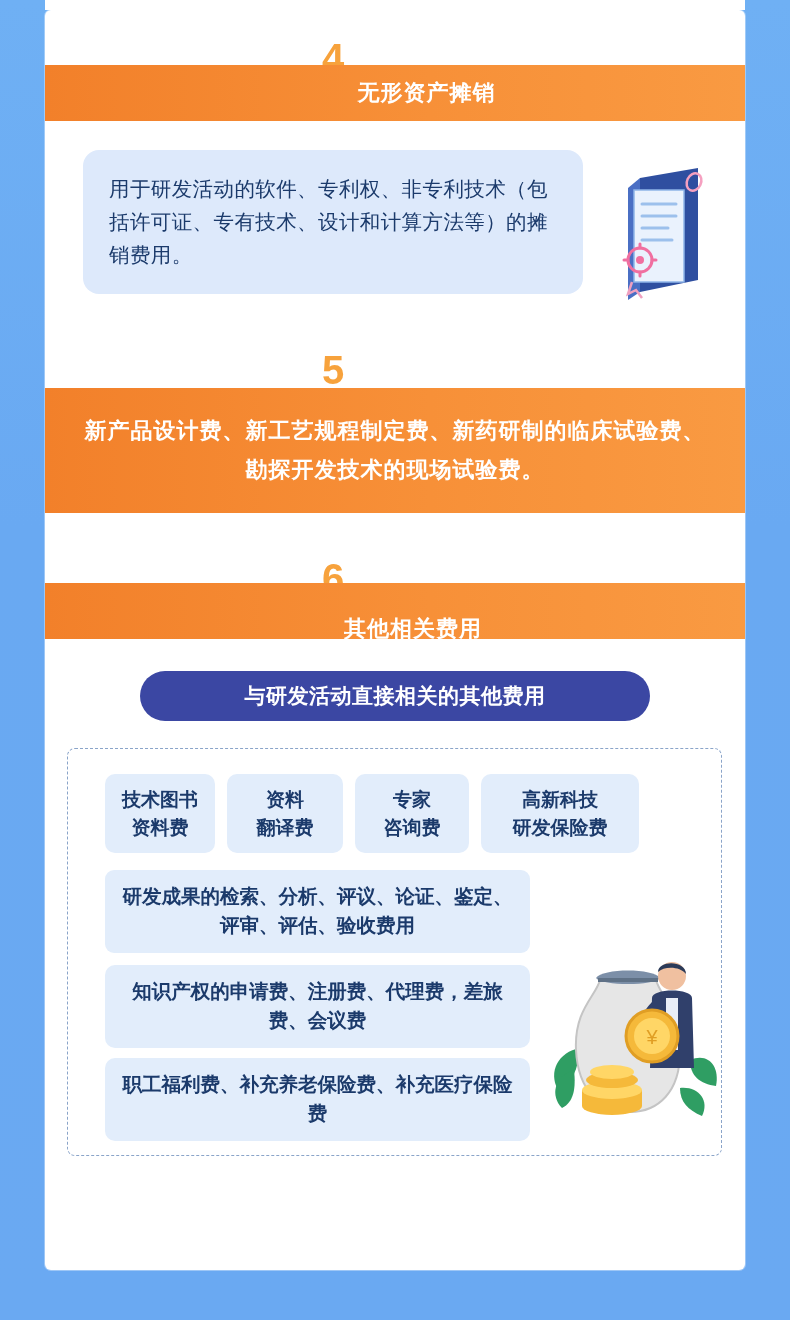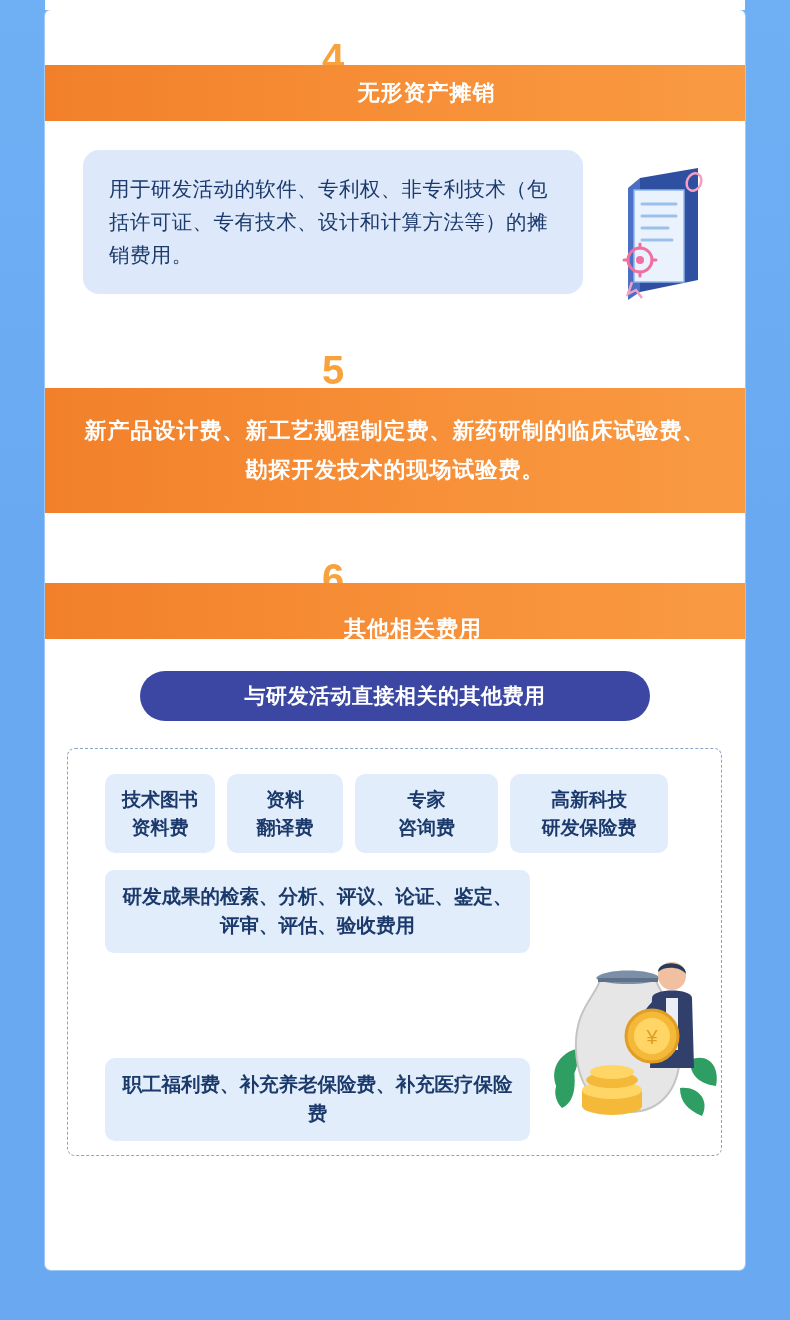--- a/index.html
+++ b/index.html
@@ -260,27 +260,28 @@
 
     <div class="pill">与研发活动直接相关的其他费用</div>
 
     <div class="dashed"></div>
 
     <div class="chip-row">
       <div class="chip" style="width:110px">技术图书
 资料费</div>
       <div class="chip" style="width:116px">资料
 翻译费</div>
-      <div class="chip" style="width:143px">专家
+      <div class="chip" style="width:114px">专家
 咨询费</div>
       <div class="chip" style="width:158px">高新科技
 研发保险费</div>
     </div>
 
     <div class="wide-box" id="wide1">研发成果的检索、分析、评议、论证、鉴定、评审、评估、验收费用</div>
+    <div class="wide-box" id="wide2">知识产权的申请费、注册费、代理费，差旅费、会议费</div>
     <div class="wide-box" id="wide3">职工福利费、补充养老保险费、补充医疗保险费</div>
 
     <div class="money-illo">
       <svg viewBox="0 0 180 190" width="180" height="190" xmlns="http://www.w3.org/2000/svg">
 
         <g fill="#2f9e63">
           <path d="M18,150 C8,132 18,112 40,108 C38,130 32,144 18,150 Z"></path>
           <path d="M22,168 C10,156 14,136 34,130 C36,148 34,162 22,168 Z"></path>
           <path d="M150,120 C168,112 180,126 176,146 C160,144 150,136 150,120 Z"></path>
           <path d="M140,148 C158,146 170,160 162,176 C148,170 140,162 140,148 Z"></path>

